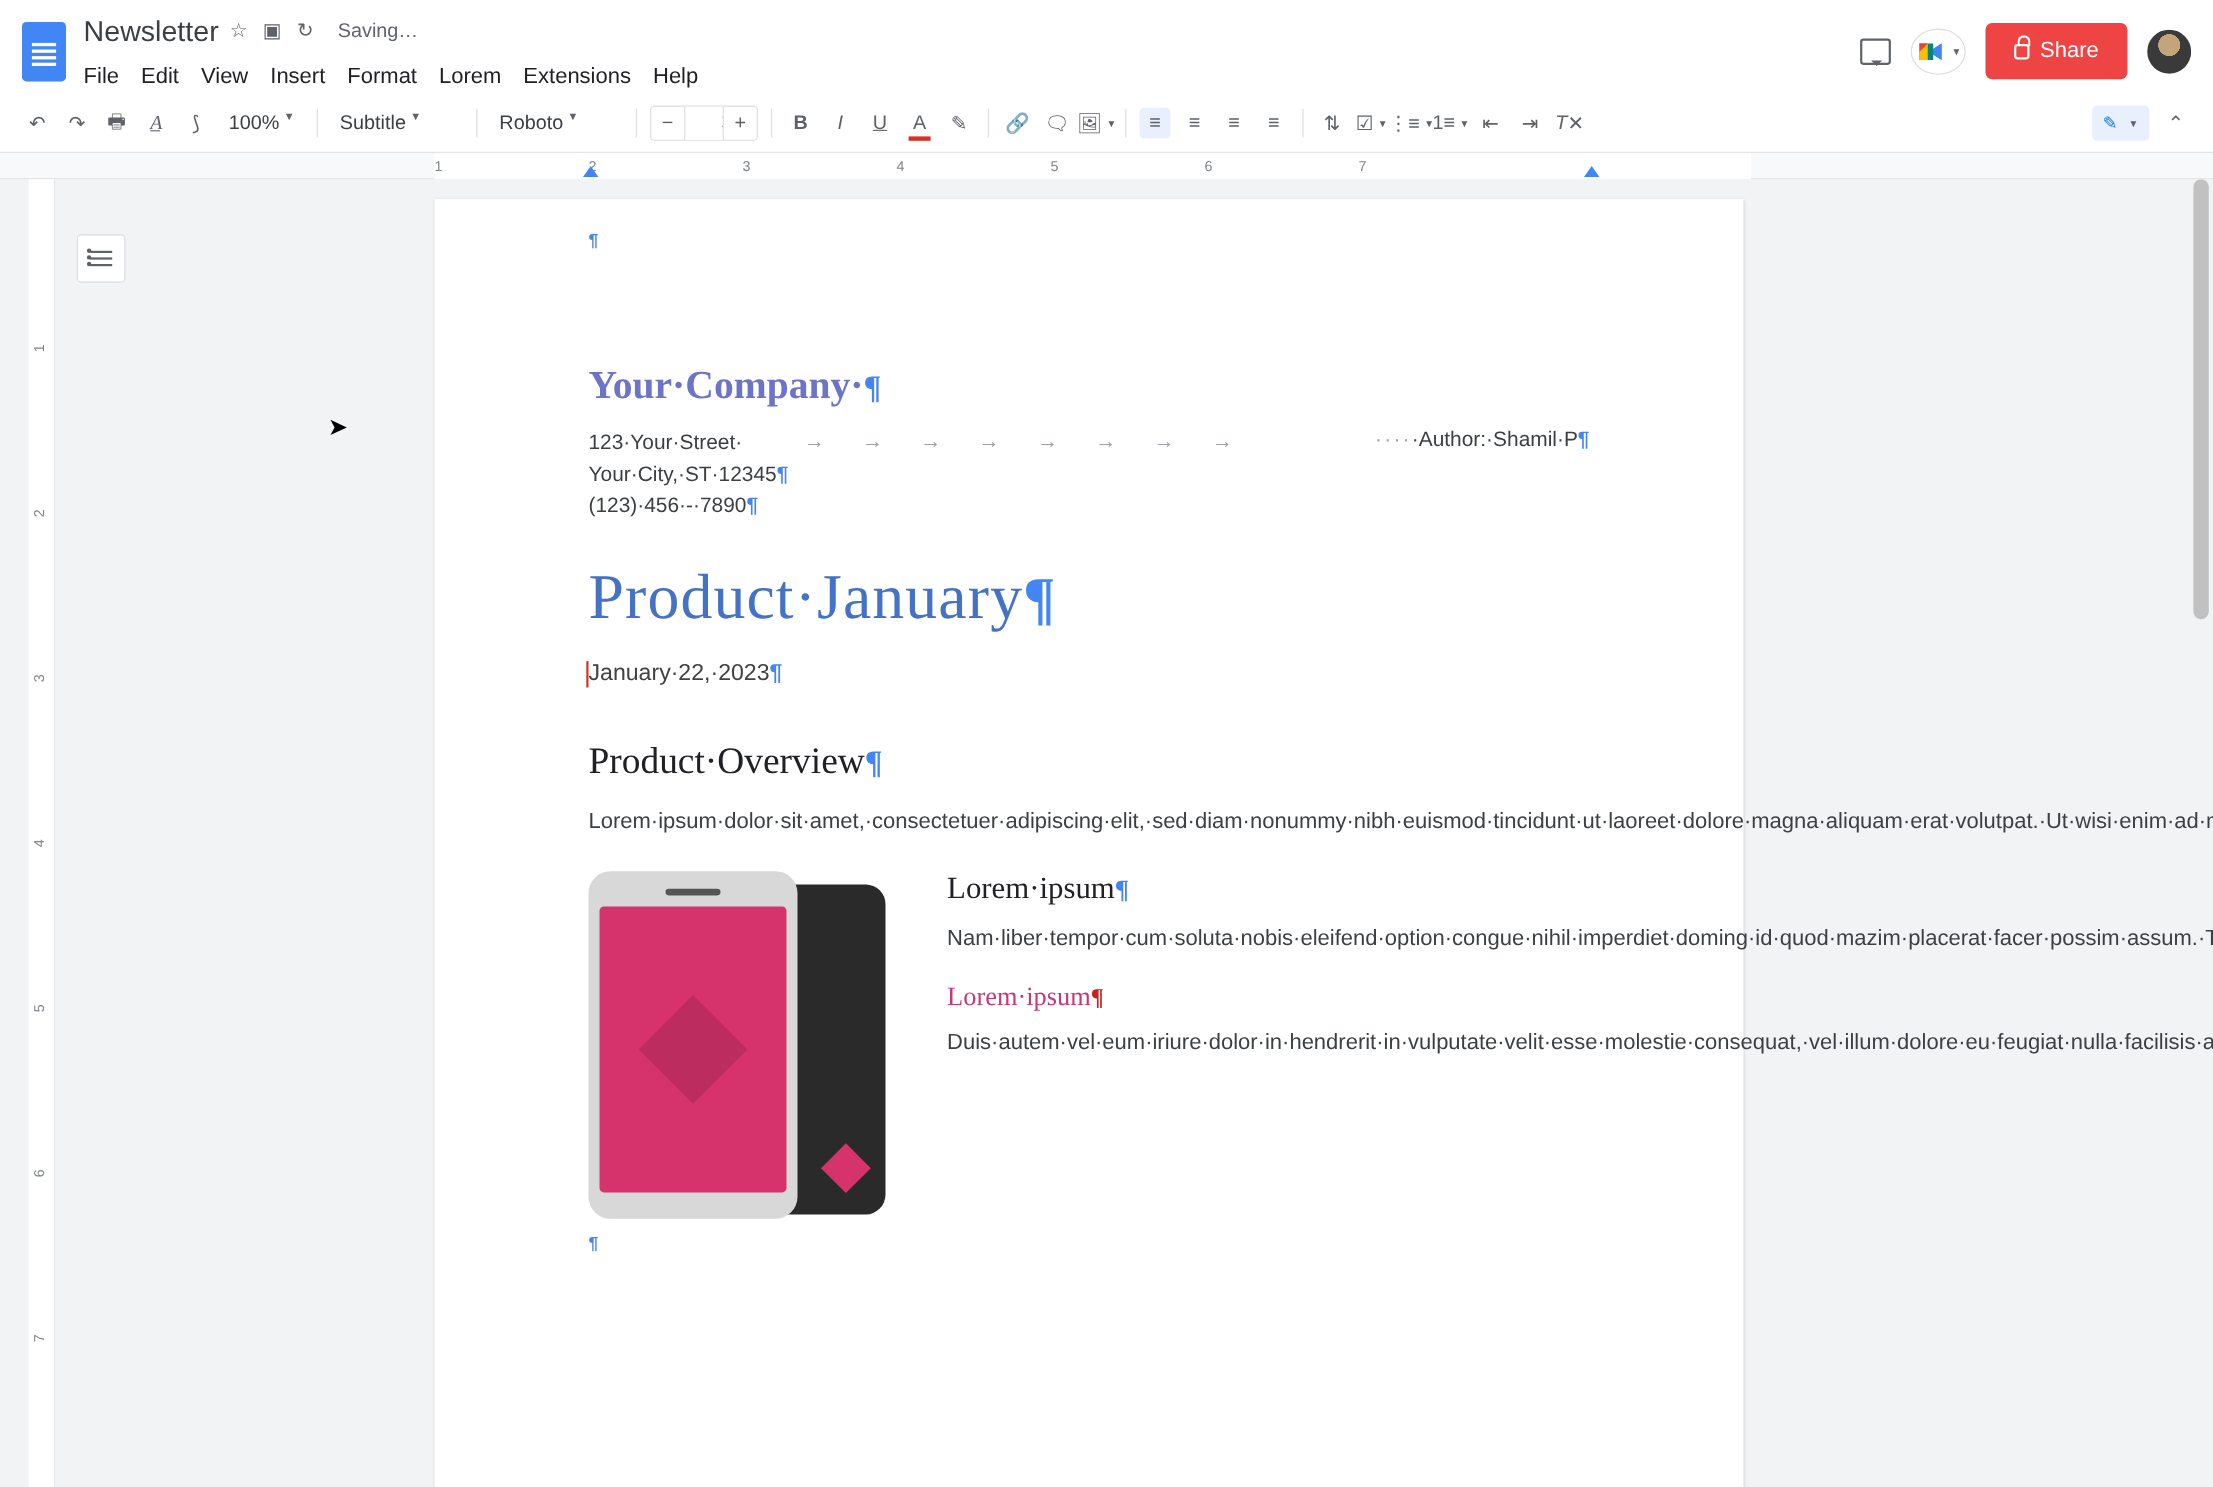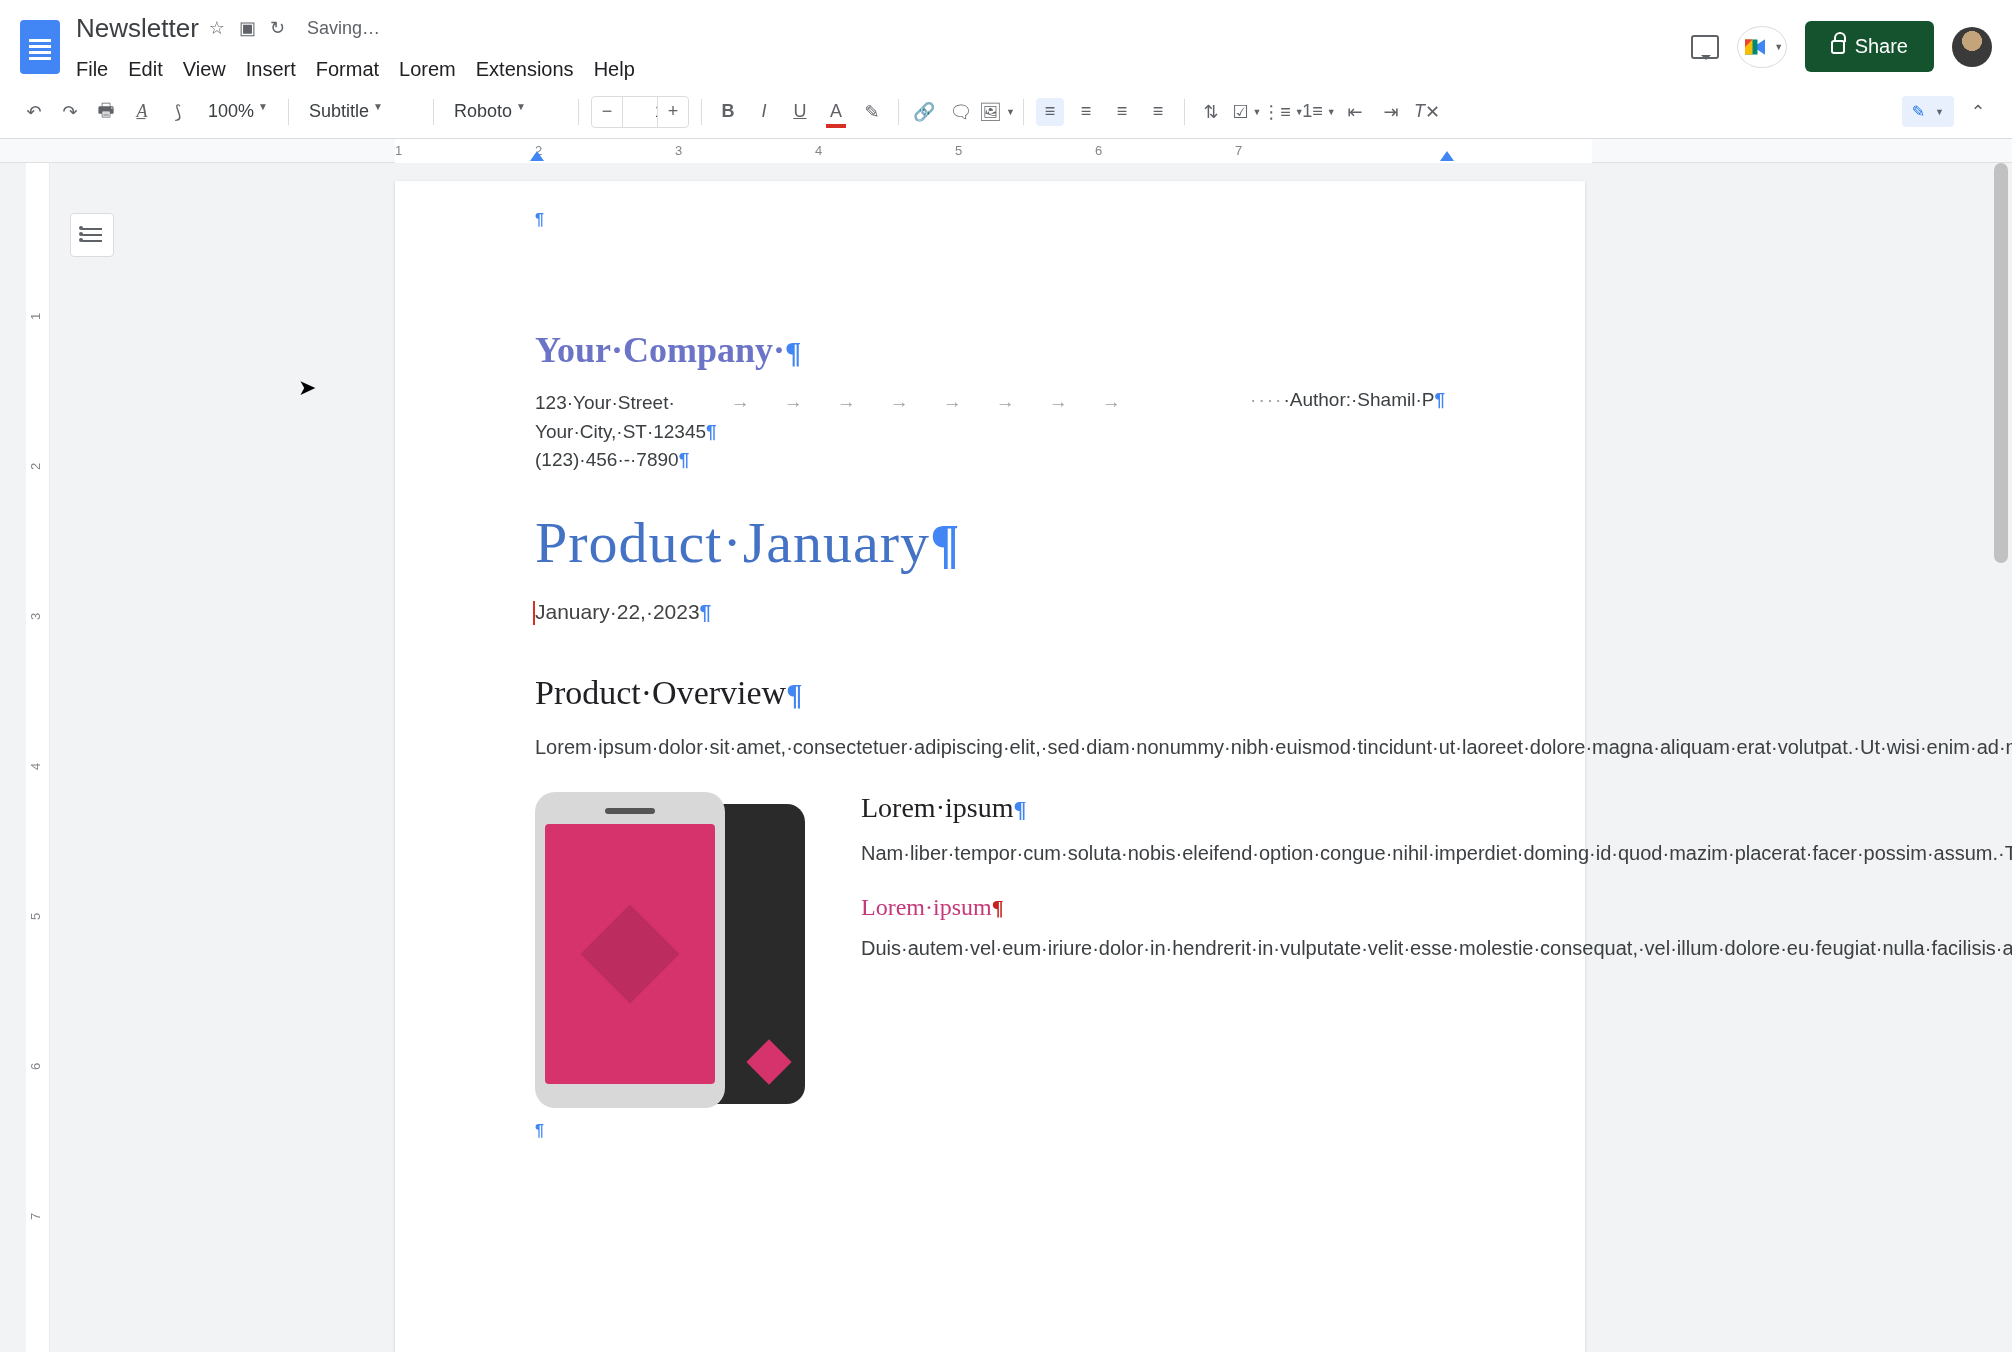--- a/index.html
+++ b/index.html
@@ -36,21 +36,21 @@
   .title-icons { display:flex; gap:14px; align-items:center; color:#5f6368; }
   .title-icons span { font-size:18px; }
   .saving { font-size:18px; color:#5f6368; margin-left:8px;}
   .menu-row { display:flex; gap:20px; font-size:20px; color:#202124; margin-top:14px; }
   .menu-row span { cursor:pointer; }
   .header-right { margin-left:auto; display:flex; align-items:center; gap:18px; }
   .comment-icon { width:28px;height:24px;border:2px solid #5f6368;border-radius:3px;position:relative;}
   .comment-icon::after{content:"";position:absolute;bottom:-8px;right:6px;border:5px solid transparent;border-top-color:#5f6368;}
   .meet-badge{width:50px;height:42px;border:1px solid #dadce0;border-radius:50%;display:flex;align-items:center;justify-content:center;position:relative;}
   .meet-badge svg{width:30px;height:30px;}
-  .share-btn{background:#14532d;color:#fff;border:none;border-radius:6px;padding:14px 26px;font-size:20px;display:flex;align-items:center;gap:10px;cursor:pointer;}
+  .share-btn{background:#ef4444;color:#fff;border:none;border-radius:6px;padding:14px 26px;font-size:20px;display:flex;align-items:center;gap:10px;cursor:pointer;}
   .share-btn .lock{width:14px;height:14px;border:2px solid #fff;border-radius:3px;position:relative;}
   .share-btn .lock::before{content:"";position:absolute;top:-10px;left:1px;width:8px;height:8px;border:2px solid #fff;border-bottom:none;border-radius:6px 6px 0 0;}
   .avatar{width:40px;height:40px;border-radius:50%;background:#6b7280;background-image:radial-gradient(circle at 50% 35%, #c4a57b 30%, transparent 31%),linear-gradient(#3a3a3a,#3a3a3a);}
   
   .toolbar{display:flex;align-items:center;padding:6px 20px;background:#fff;border-bottom:1px solid #dadce0;gap:8px;height:54px;}
   .tb-btn{width:28px;height:28px;display:flex;align-items:center;justify-content:center;color:#5f6368;cursor:pointer;border-radius:4px;font-size:18px;}
   .tb-sep{width:1px;height:26px;background:#dadce0;margin:0 4px;}
   .tb-drop{display:flex;gap:4px;padding:4px 8px;color:#3c4043;font-size:18px;cursor:pointer;border-radius:4px;min-width:60px;}
   .tb-drop .caret{font-size:10px;color:#5f6368;}
   .font-size-ctrl{display:flex;align-items:center;border:1px solid #dadce0;border-radius:4px;}

